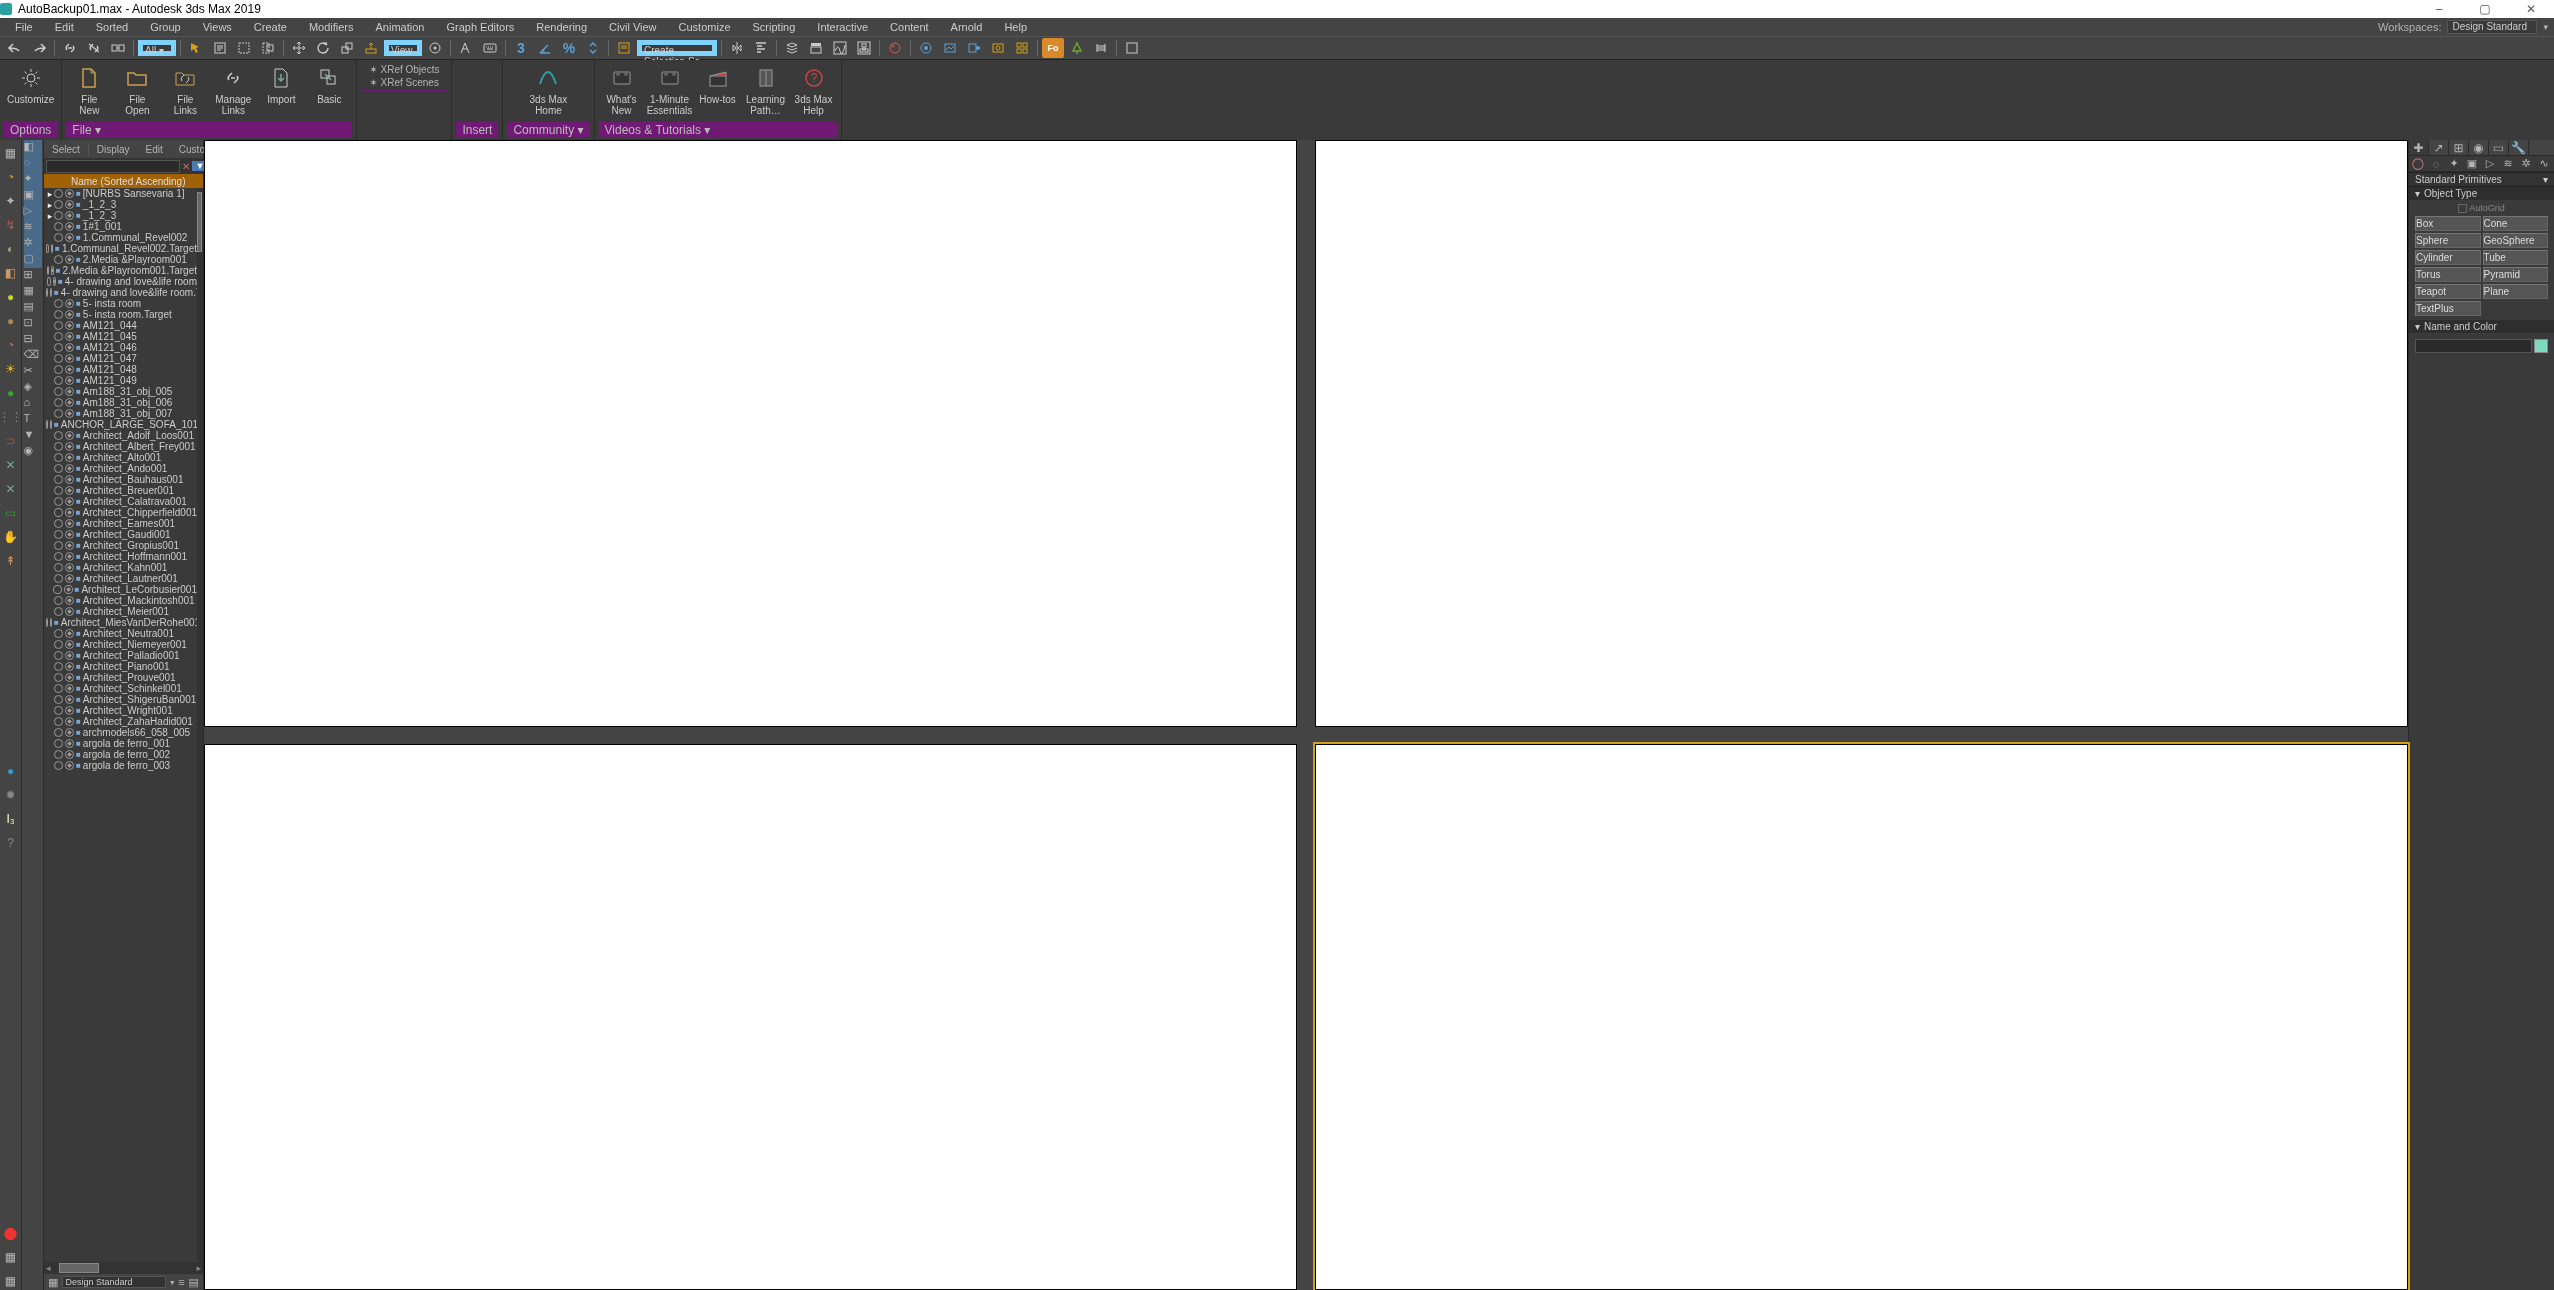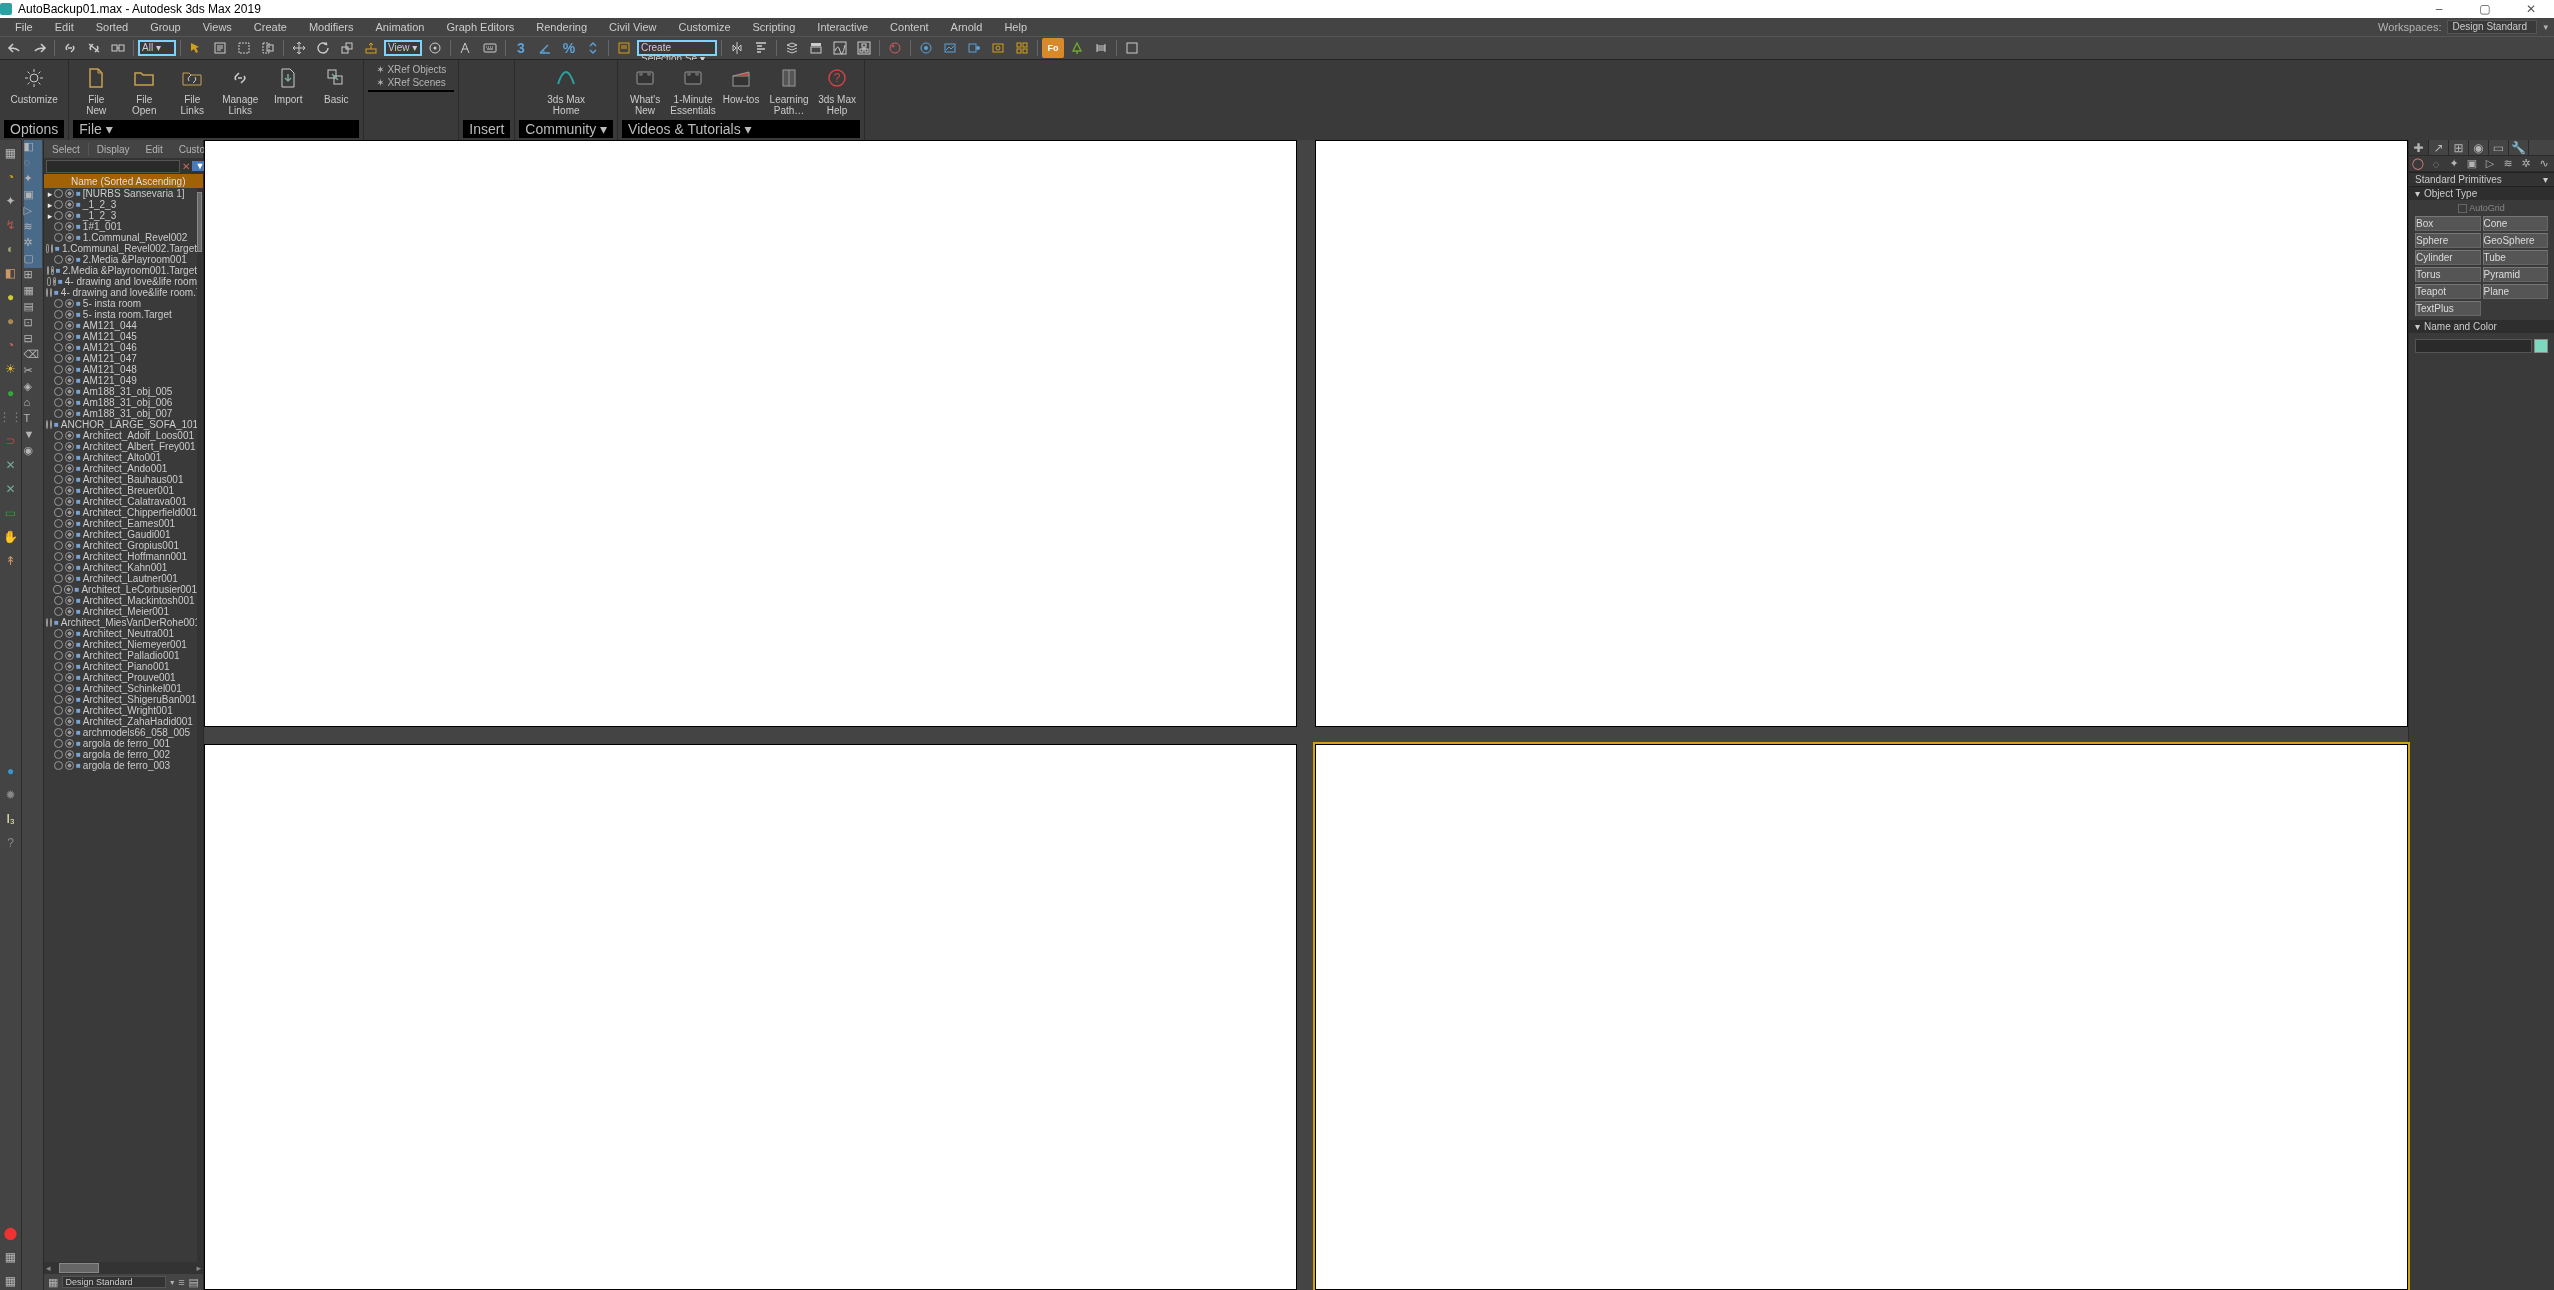--- a/index.html
+++ b/index.html
@@ -14,39 +14,39 @@
     
     .menubar { height: 18px; background: #444; display: flex; align-items: center; padding-left: 6px; gap: 4px; position: relative; }
     .menubar .menu-item { padding: 1px 9px; color: #ccc; font-size: 11px; cursor: default; }
     .menubar .right { position: absolute; right: 6px; display: flex; align-items: center; gap: 6px; }
     .menubar .workspace-combo { background: #3a3a3a; border: 1px solid #555; color: #ccc; font-size: 10px; padding: 0 4px; width: 90px; height: 14px; }
 
     
     .maintoolbar { height: 24px; background: #444; border-top: 1px solid #555; border-bottom: 1px solid #222; display: flex; align-items: center; padding-left: 4px; gap: 2px; }
     .tb-btn { width: 22px; height: 20px; display: flex; align-items: center; justify-content: center; color: #aaa; font-size: 14px; border-radius: 2px; }
     .tb-sep { width: 1px; height: 16px; background: #666; margin: 0 2px; }
-    .tb-combo { background: #3a3a3a; border: 2px solid #7dd3fc; color: #ccc; font-size: 10px; height: 16px; padding: 0 2px; }
+    .tb-combo { background: #3a3a3a; border: 5px solid #7dd3fc; color: #ccc; font-size: 10px; height: 16px; padding: 0 2px; }
     .tb-btn svg { color: currentColor; }
     .c-yellow { color: #d4a017; }
     .c-green  { color: #6ea82f; }
     .c-blue   { color: #5aa2d8; }
     .c-red    { color: #d85a5a; }
     .c-white  { color: #ccc; }
 
     
     .ribbon { height: 80px; background: #3a3a3a; display: flex; }
     .ribbon .tabstrip { height: 16px; display: flex; align-items: stretch; background: #444; border-bottom: 1px solid #2a2a2a; }
     .ribbon .tabstrip .tab { padding: 1px 8px; font-size: 10px; color: #bbb; }
     .ribbon .tabstrip .tab.active { background: #3a3a3a; }
     .ribbon-body { flex: 1; background: #3a3a3a; display: flex; }
     .rb-group { display: flex; flex-direction: column; align-items: center; padding: 2px 4px; border-right: 1px solid #2a2a2a; }
     .rb-buttons { display: flex; gap: 2px; flex: 1; align-items: flex-start; padding-top: 2px; }
     .rb-bigbtn { display: flex; flex-direction: column; align-items: center; font-size: 10px; color: #ccc; width: 46px; text-align: center; line-height: 1.1; }
     .rb-bigbtn .ico { width: 28px; height: 28px; display: flex; align-items: center; justify-content: center; font-size: 20px; margin-bottom: 2px; }
-    .rb-footer { font-size: 14px; color: #bbb; padding: 1px 6px; background: #000000; width: 100%; text-align: center; display: flex; align-items: center; gap: 4px; }
+    .rb-footer { font-size: 12px; color: #bbb; padding: 1px 6px; background: #701a75; width: 100%; text-align: center; display: flex; align-items: center; gap: 4px; }
     .rb-stack { display: flex; flex-direction: column; justify-content: center; gap: 2px; font-size: 10px; padding: 2px 8px; }
 
     
     .work { position: absolute; top: 140px; left: 0; right: 0; bottom: 0; display: flex; }
     .left-col { width: 22px; background: #444; display: flex; flex-direction: column; align-items: center; padding-top: 4px; gap: 6px; border-right: 1px solid #2a2a2a; }
     .left-col .lbtn { width: 18px; height: 18px; display: flex; align-items: center; justify-content: center; font-size: 12px; border-radius: 2px; }
 
     .tools-col { width: 22px; background: #444; display: flex; flex-direction: column; align-items: center; padding-top: 0; gap: 0; border-right: 1px solid #2a2a2a; }
 
     .scene-panel { width: 160px; background: #3a3a3a; display: flex; flex-direction: column; border-right: 1px solid #2a2a2a; }

